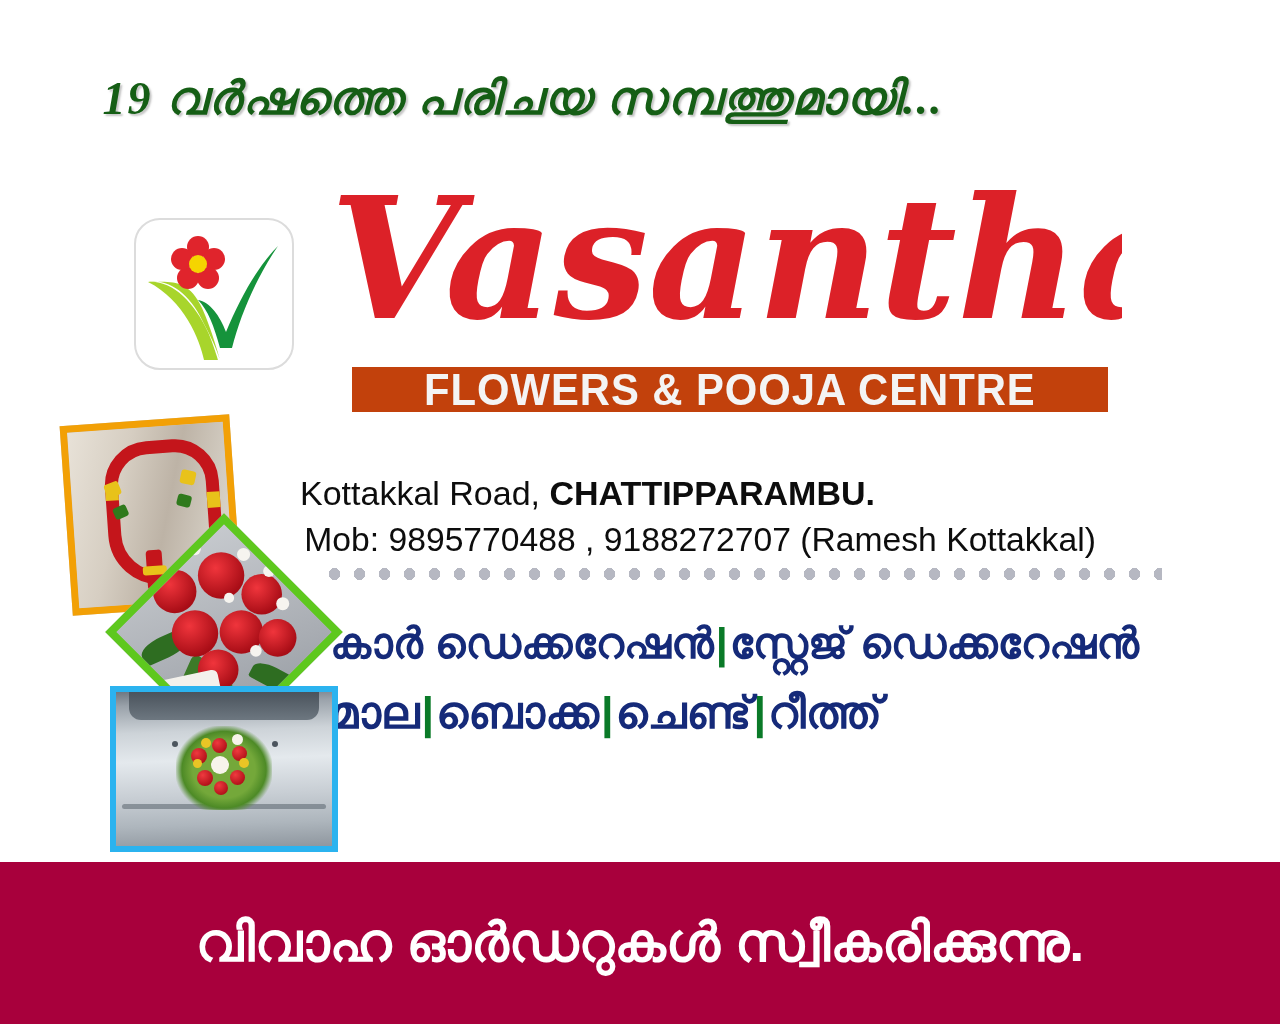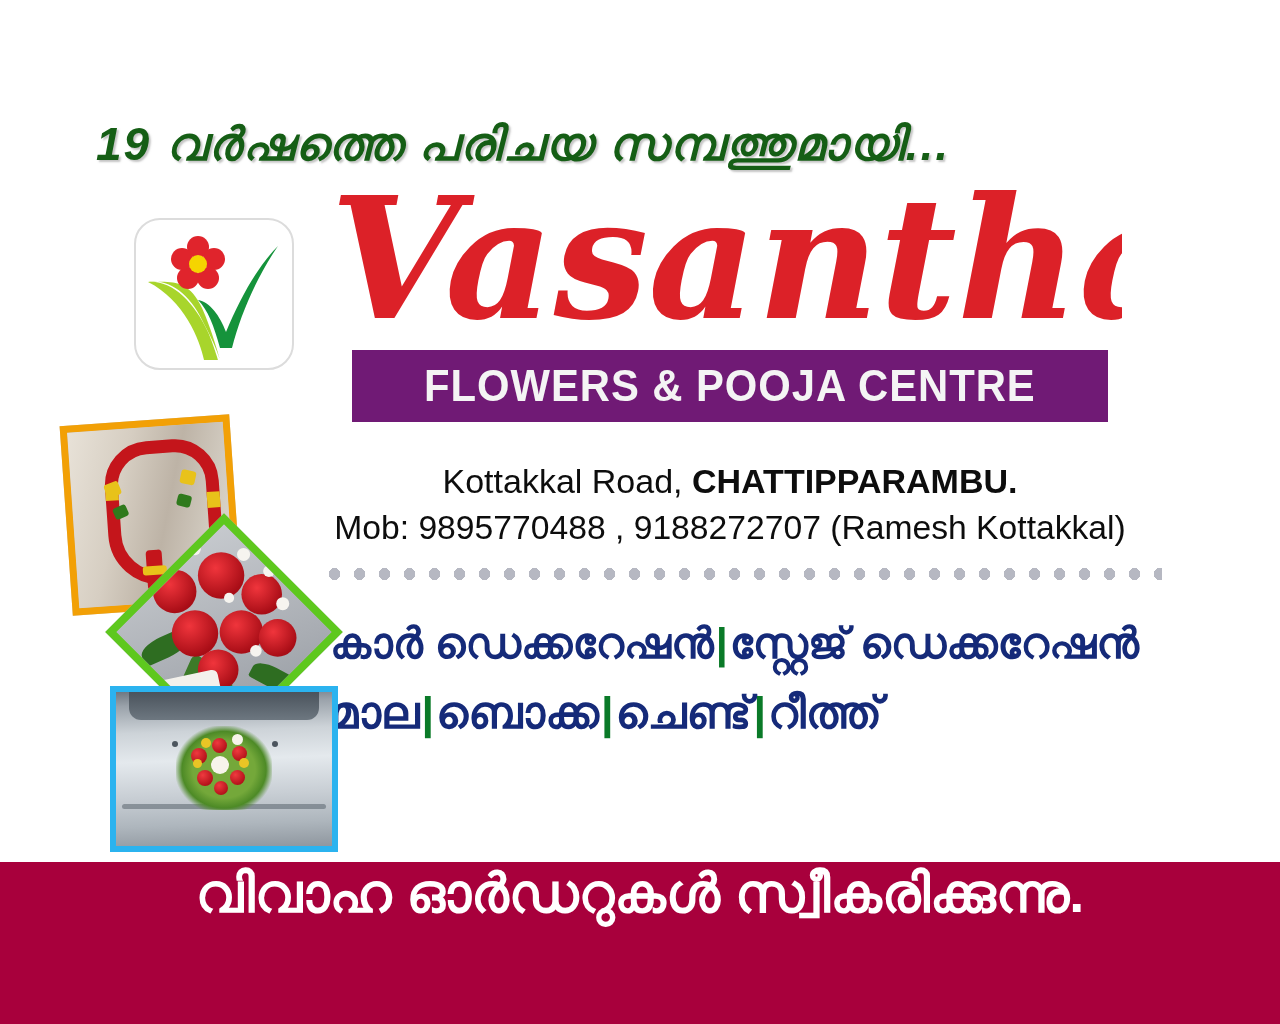--- a/index.html
+++ b/index.html
@@ -9,29 +9,28 @@
     font-family:"Liberation Sans", sans-serif;
     overflow:hidden;
     position:relative;
   }
   #card{position:absolute;inset:0;background:#fff;}
 
   
   .tagline{
     position:absolute;left:0;top:72px;width:1046px;
     text-align:center;
-    font-family:Liberation Sans, sans-serif;
+    font-family:Liberation Serif, serif;
     font-style:italic;
     font-weight:bold;
     font-size:46px;
     letter-spacing:2px;
     color:#155e15;
     text-shadow:2px 2px 2px rgba(150,150,150,.55);
     white-space:nowrap;
-    margin-top:45px;
   }
 
   
   .logo-box{
     position:absolute;left:134px;top:218px;width:160px;height:152px;
     border:2px solid #dcdcdc;border-radius:26px;background:#fff;
     box-sizing:border-box;
   }
   .logo-svg{position:absolute;left:0;top:0;}
 
@@ -43,37 +42,37 @@
   .brand-text{
     font-family:"DejaVu Serif", serif;
     font-style:italic;
     font-weight:bold;
     font-size:168px;
     fill:#dc2128;
   }
 
   
   .subbar{
-    position:absolute;left:352px;top:350px;width:756px;height:72px;
-    background:#701a75;
+    position:absolute;left:352px;top:367px;width:756px;height:45px;
+    background:#c2410c;
     display:flex;align-items:center;justify-content:center;
   }
   .subbar span{
     color:#f4f4f4;
     font-weight:bold;
     font-size:44px;
     letter-spacing:1px;
     transform:scaleX(.95);
     white-space:nowrap;
   }
 
   
   .addr{
-    position:absolute;left:300px;top:458px;width:860px;
-    text-align:center;color:#0d0d0d;
+    position:absolute;left:300px;top:470px;width:860px;
+    text-align:left;color:#0d0d0d;
   }
   .addr .l1{font-size:34px;line-height:46px;white-space:nowrap;}
   .addr .l1 b{font-weight:bold;}
   .addr .l2{font-size:34px;line-height:46px;white-space:nowrap;transform:scaleX(.99);}
 
   
   .dots{
     position:absolute;left:322px;top:568px;width:840px;height:12px;
     background-image:radial-gradient(circle closest-side,#b6b8c2 99%,transparent 100%);
     background-size:25px 12px;background-repeat:repeat-x;
@@ -148,21 +147,21 @@
   .c-flow{position:absolute;left:50%;top:22%;margin-left:-48px;width:96px;height:84px;}
   .c-green{position:absolute;inset:0;background:radial-gradient(ellipse at 50% 52%,#74a83a 0 46%,#4d8a26 62%,rgba(77,138,38,0) 73%);}
   .c-rose{position:absolute;border-radius:50%;background:radial-gradient(circle at 36% 32%,#ef3a3f,#b21119 74%);}
   .c-wht{position:absolute;border-radius:50%;background:#f7f4ea;}
   .c-yel{position:absolute;border-radius:50%;background:#e9c525;}
 
   
   .banner{
     position:absolute;left:0;top:862px;width:1280px;height:162px;
     background:#a8003c;
-    display:flex;align-items:flex-start;justify-content:center;
+    display:flex;align-items:center;justify-content:center;
   }
   .banner span{
     color:#ffffff;font-weight:bold;font-size:54px;letter-spacing:0px;white-space:nowrap;
   }
 </style>
 </head>
 <body>
 
 <div id="card">
 

